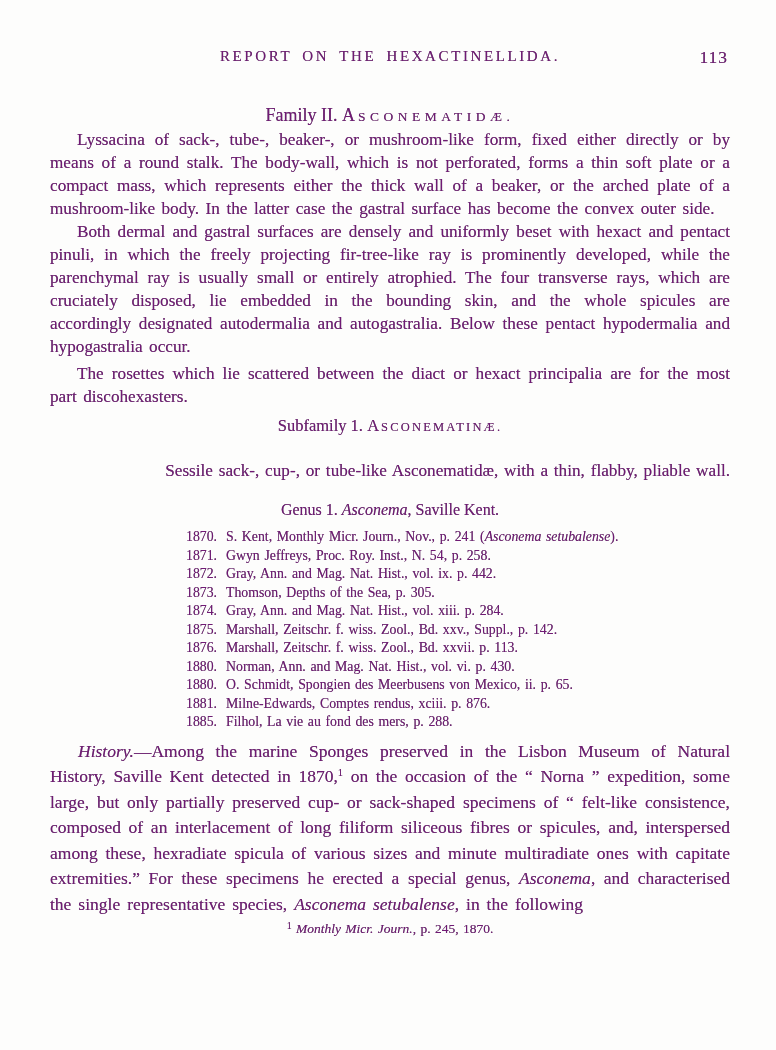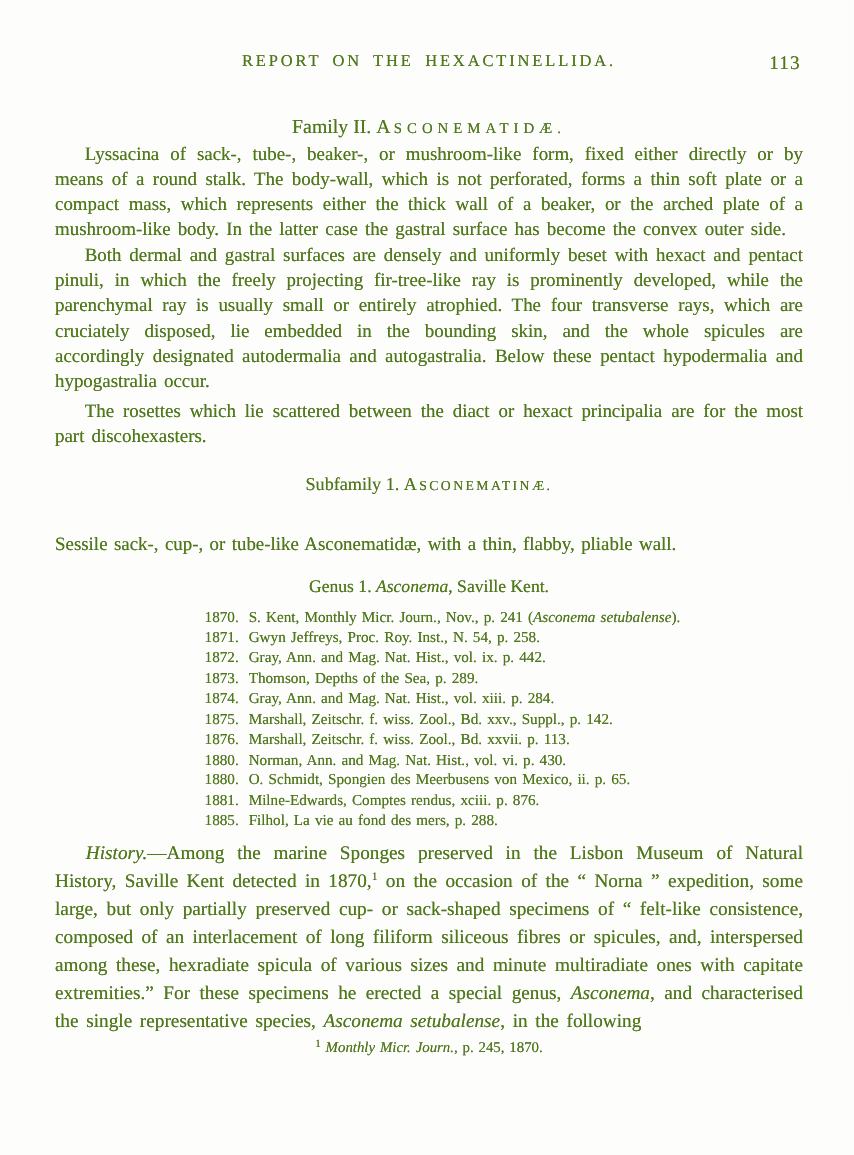--- a/index.html
+++ b/index.html
@@ -2,21 +2,21 @@
 <html><head>
 <meta charset="utf-8">
 <style>
   html, body { margin: 0; padding: 0; background: #ffffff; }
   .page {
     position: relative;
     width: 776px;
     height: 1050px;
     margin: 0 auto;
     background: #fdfdfc;
-    color: #4d7c0f;
+    color: #701a75;
     font-family: "Liberation Serif", "DejaVu Serif", serif;
     overflow: hidden;
     text-shadow: 0 0 0.3px rgba(20,20,20,0.55);
   }
   .content {
     padding: 48px 46px 0 50px;
   }
 
   
   .running-head {
@@ -43,21 +43,21 @@
     text-align: center;
     font-size: 18px;
   }
   .caps-spaced {
     font-size: 13.5px;
     letter-spacing: 4.5px;
   }
   .caps-initial { font-size: 18px; letter-spacing: 3px; }
 
   .subfamily-heading {
-    margin-top: 22px;
+    margin-top: 8px;
     text-align: center;
     font-size: 16.5px;
   }
   .subfamily-heading .caps-initial { font-size: 16.5px; letter-spacing: 2px; }
   .subfamily-heading .caps-spaced { font-size: 12.5px; letter-spacing: 2.2px; }
 
   .genus-heading {
     margin-top: 20px;
     text-align: center;
     font-size: 16px;
@@ -69,22 +69,22 @@
     font-size: 17.2px;
     line-height: 23px;
     text-align: justify;
     text-indent: 27px;
     word-spacing: 2.2px;
   }
   .first-para { margin-top: 2px; }
   .third-para { margin-top: 4px; }
 
   .subfamily-desc {
-    margin-top: 35px;
-    text-align: left;
+    margin-top: 25px;
+    text-align: right;
     font-size: 17.2px;
     word-spacing: 1.5px;
   }
 
   
   .synonymy {
     margin-top: 9px;
     margin-left: 136px;
     font-size: 13.8px;
     line-height: 18.5px;
@@ -143,21 +143,21 @@
     <div class="subfamily-heading"><span>Subfamily 1. </span><span class="caps-initial">A</span><span class="caps-spaced">SCONEMATINÆ.</span></div>
 
     <div class="subfamily-desc">Sessile sack-, cup-, or tube-like Asconematidæ, with a thin, flabby, pliable wall.</div>
 
     <div class="genus-heading"><span>Genus 1. </span><span class="italic">Asconema</span><span>, Saville Kent.</span></div>
 
     <div class="synonymy">
       <div class="syn-row"><span class="syn-year">1870.</span><span>S. Kent, Monthly Micr. Journ., Nov., p. 241 (</span><span class="italic">Asconema setubalense</span><span>).</span></div>
       <div class="syn-row"><span class="syn-year">1871.</span><span>Gwyn Jeffreys, Proc. Roy. Inst., N. 54, p. 258.</span></div>
       <div class="syn-row"><span class="syn-year">1872.</span><span>Gray, Ann. and Mag. Nat. Hist., vol. ix. p. 442.</span></div>
-      <div class="syn-row"><span class="syn-year">1873.</span><span>Thomson, Depths of the Sea, p. 289.</span></div>
+      <div class="syn-row"><span class="syn-year">1873.</span><span>Thomson, Depths of the Sea, p. 305.</span></div>
       <div class="syn-row"><span class="syn-year">1874.</span><span>Gray, Ann. and Mag. Nat. Hist., vol. xiii. p. 284.</span></div>
       <div class="syn-row"><span class="syn-year">1875.</span><span>Marshall, Zeitschr. f. wiss. Zool., Bd. xxv., Suppl., p. 142.</span></div>
       <div class="syn-row"><span class="syn-year">1876.</span><span>Marshall, Zeitschr. f. wiss. Zool., Bd. xxvii. p. 113.</span></div>
       <div class="syn-row"><span class="syn-year">1880.</span><span>Norman, Ann. and Mag. Nat. Hist., vol. vi. p. 430.</span></div>
       <div class="syn-row"><span class="syn-year">1880.</span><span>O. Schmidt, Spongien des Meerbusens von Mexico, ii. p. 65.</span></div>
       <div class="syn-row"><span class="syn-year">1881.</span><span>Milne-Edwards, Comptes rendus, xciii. p. 876.</span></div>
       <div class="syn-row"><span class="syn-year">1885.</span><span>Filhol, La vie au fond des mers, p. 288.</span></div>
     </div>
 
     <p class="history-para"><span class="italic">History.</span><span>—Among the marine Sponges preserved in the Lisbon Museum of Natural History, Saville Kent detected in 1870,</span><sup class="fn-ref">1</sup><span> on the occasion of the “ Norna ” expedition, some large, but only partially preserved cup- or sack-shaped specimens of “ felt-like consistence, composed of an interlacement of long filiform siliceous fibres or spicules, and, interspersed among these, hexradiate spicula of various sizes and minute multiradiate ones with capitate extremities.”  For these specimens he erected a special genus, </span><span class="italic">Asconema</span><span>, and characterised the single representative species, </span><span class="italic">Asconema setubalense</span><span>, in the following</span></p>

